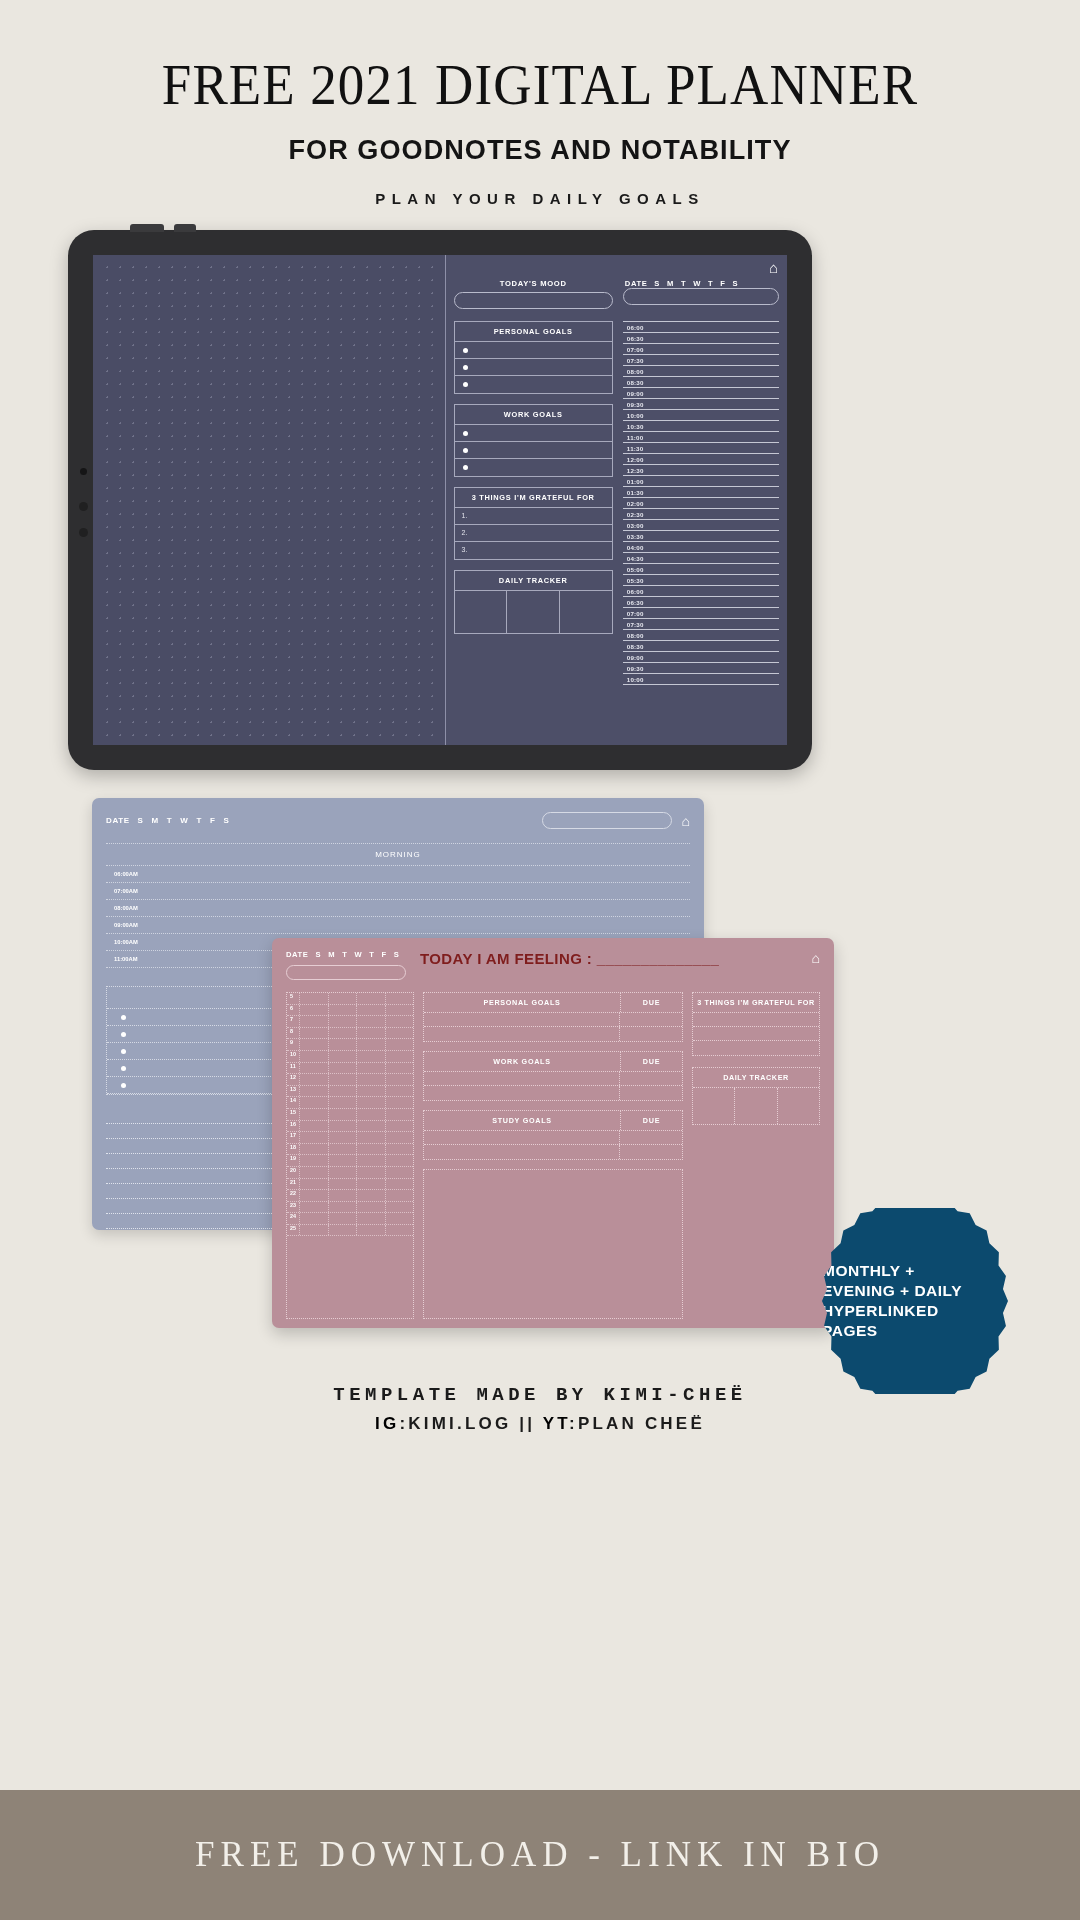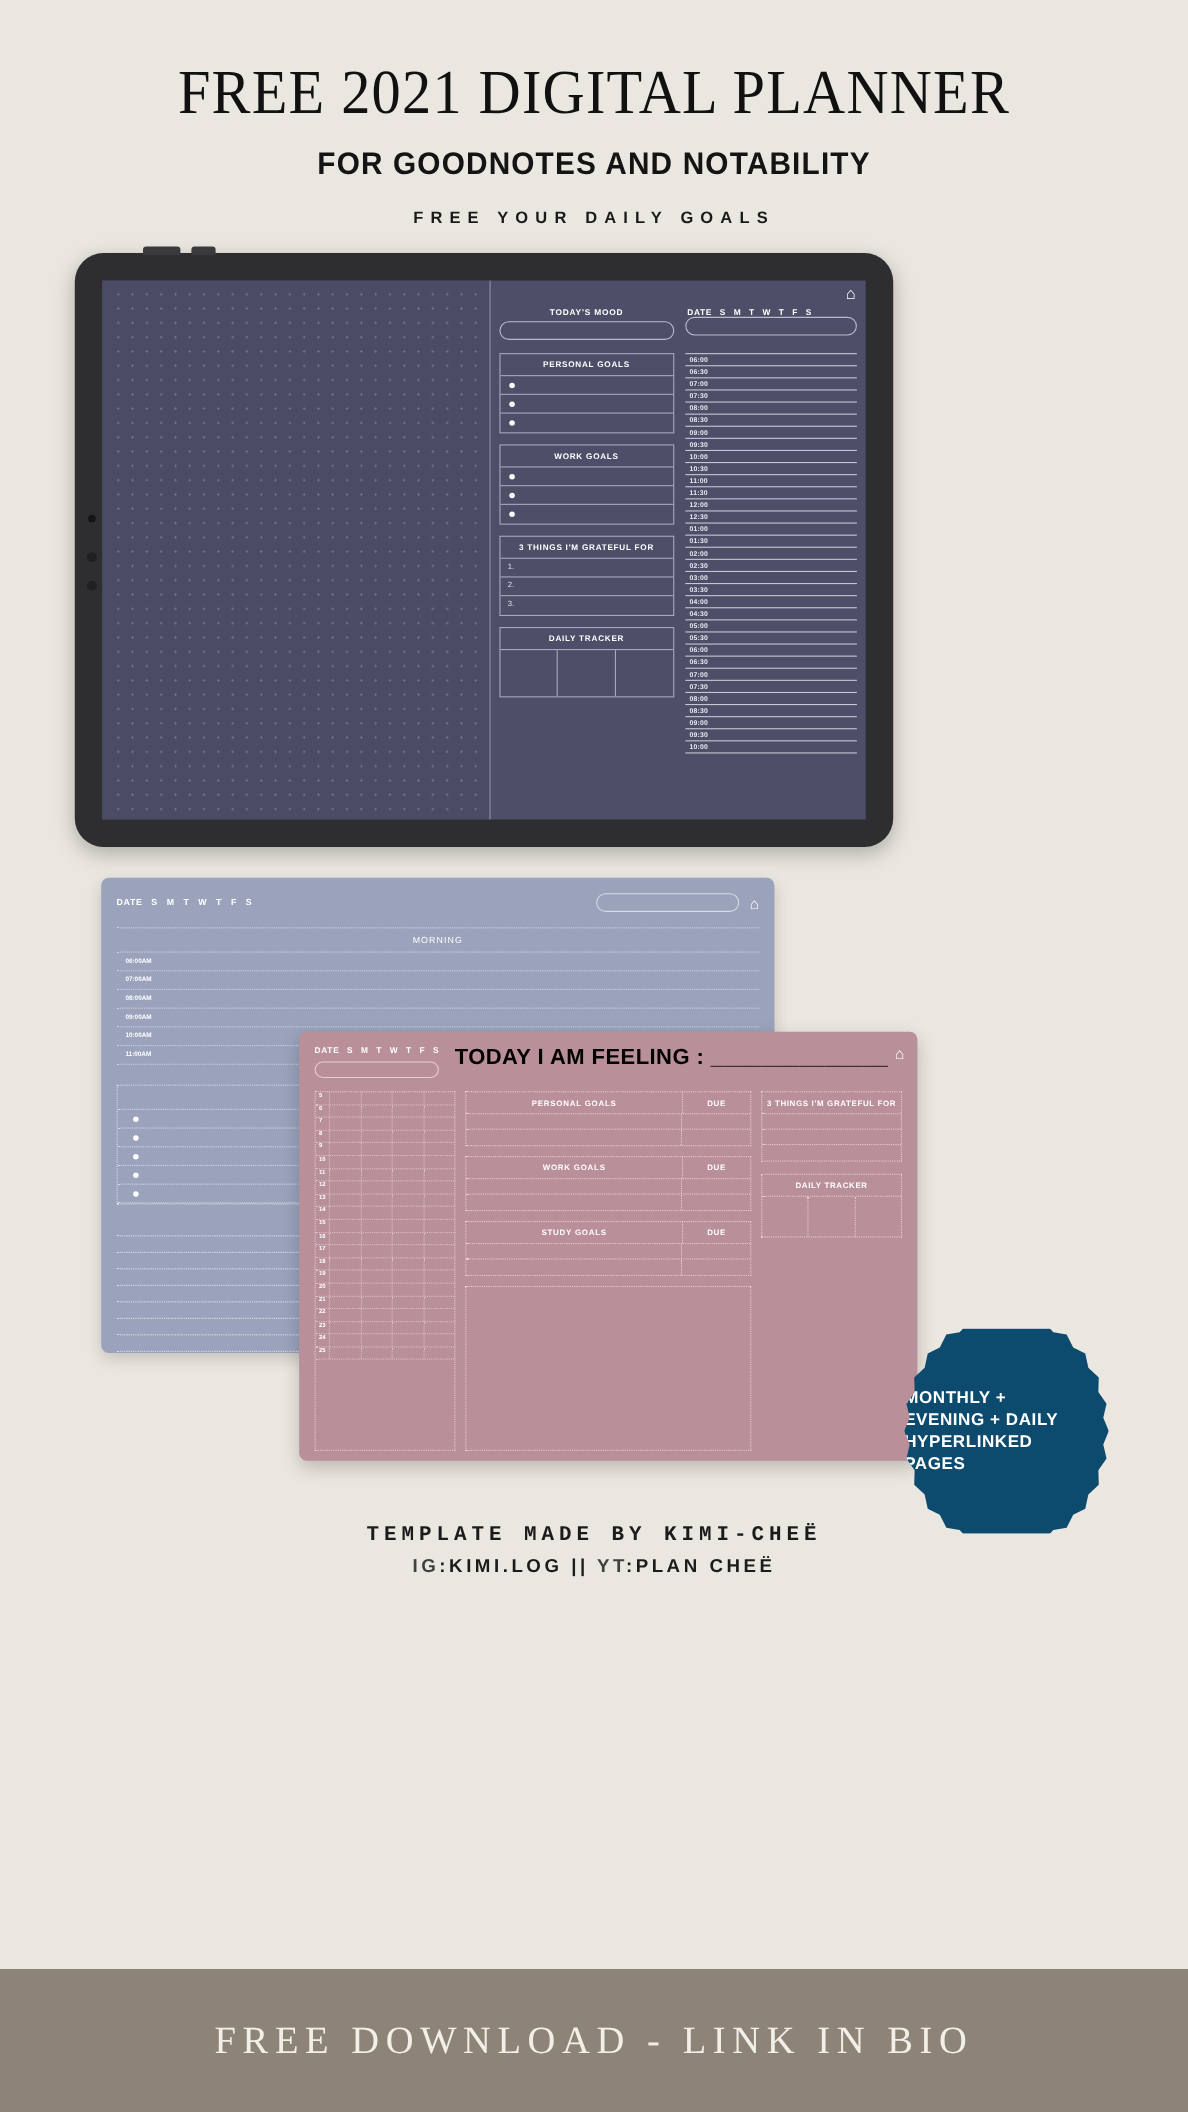--- a/index.html
+++ b/index.html
@@ -163,21 +163,21 @@
     box-shadow: 0 6px 16px rgba(0,0,0,.2);
     padding: 12px 14px 0 14px;
     overflow: hidden;
   }
   .ps-top { display: flex; align-items: flex-start; }
   .ps-left { width: 120px; }
   .ps-date { display: flex; gap: 7px; }
   .ps-date span { color: #fff; font-size: 7.6px; font-weight: bold; letter-spacing: .6px; }
   .ps-pill { margin-top: 6px; height: 15px; border: 1px solid #e6cdd3; border-radius: 8px; }
   .ps-feel {
-    flex: 1; color: #000000; font-size: 20px; font-weight: bold;
+    flex: 1; color: #7f1d1d; font-size: 15px; font-weight: bold;
     letter-spacing: .4px; padding-left: 14px; white-space: nowrap;
   }
   .ps-home { color: #fff; font-size: 14px; padding-left: 6px; }
 
   .ps-body { display: flex; gap: 9px; margin-top: 12px; }
   .ps-grid { width: 128px; border: 1px dotted #e6cdd3; }
   .ps-grid .gr { display: flex; height: 11.6px; border-bottom: 1px dotted #dcc0c7; }
   .ps-grid .gn { width: 13px; color: #fff; font-size: 5.4px; font-weight: bold; padding-left: 3px; border-right: 1px dotted #dcc0c7; }
   .ps-grid .gc { flex: 1; border-right: 1px dotted #dcc0c7; }
   .ps-grid .gc:last-child { border-right: none; }
@@ -234,39 +234,39 @@
     font-size: 19px; font-weight: bold; letter-spacing: 4.5px;
     color: #1b1b1b;
     font-family: Liberation Mono, monospace;
   }
   .handles {
     position: absolute; left: 0; right: 0; top: 1414px;
     text-align: center;
     font-size: 17px; font-weight: bold; letter-spacing: 3.2px;
     color: #1b1b1b;
   }
-  .handles .tag { color: #404040; }
+  .handles .tag { color: #000000; }
 
   .footer-bar {
     position: absolute; left: 0; right: 0; bottom: 0;
     height: 130px; background: #8e8377;
     display: flex; align-items: center; justify-content: center;
   }
   .footer-bar .ft {
     color: #f2efe9; font-size: 35px; letter-spacing: 6px;
     font-family: "Liberation Serif", serif;
   }
 </style>
 </head>
 <body>
 
 <div class="header">
   <div class="title">FREE 2021 DIGITAL PLANNER</div>
   <div class="subtitle">FOR GOODNOTES AND NOTABILITY</div>
-  <div class="tagline">FREE YOUR DAILY GOALS</div>
+  <div class="tagline">PLAN YOUR DAILY GOALS</div>
 </div>
 
 <div class="tablet">
   <div class="cam"></div>
   <div class="side-btn a"></div>
   <div class="side-btn b"></div>
 
   <div class="screen">
     <div class="note-pane">
       <div class="dots"></div>

